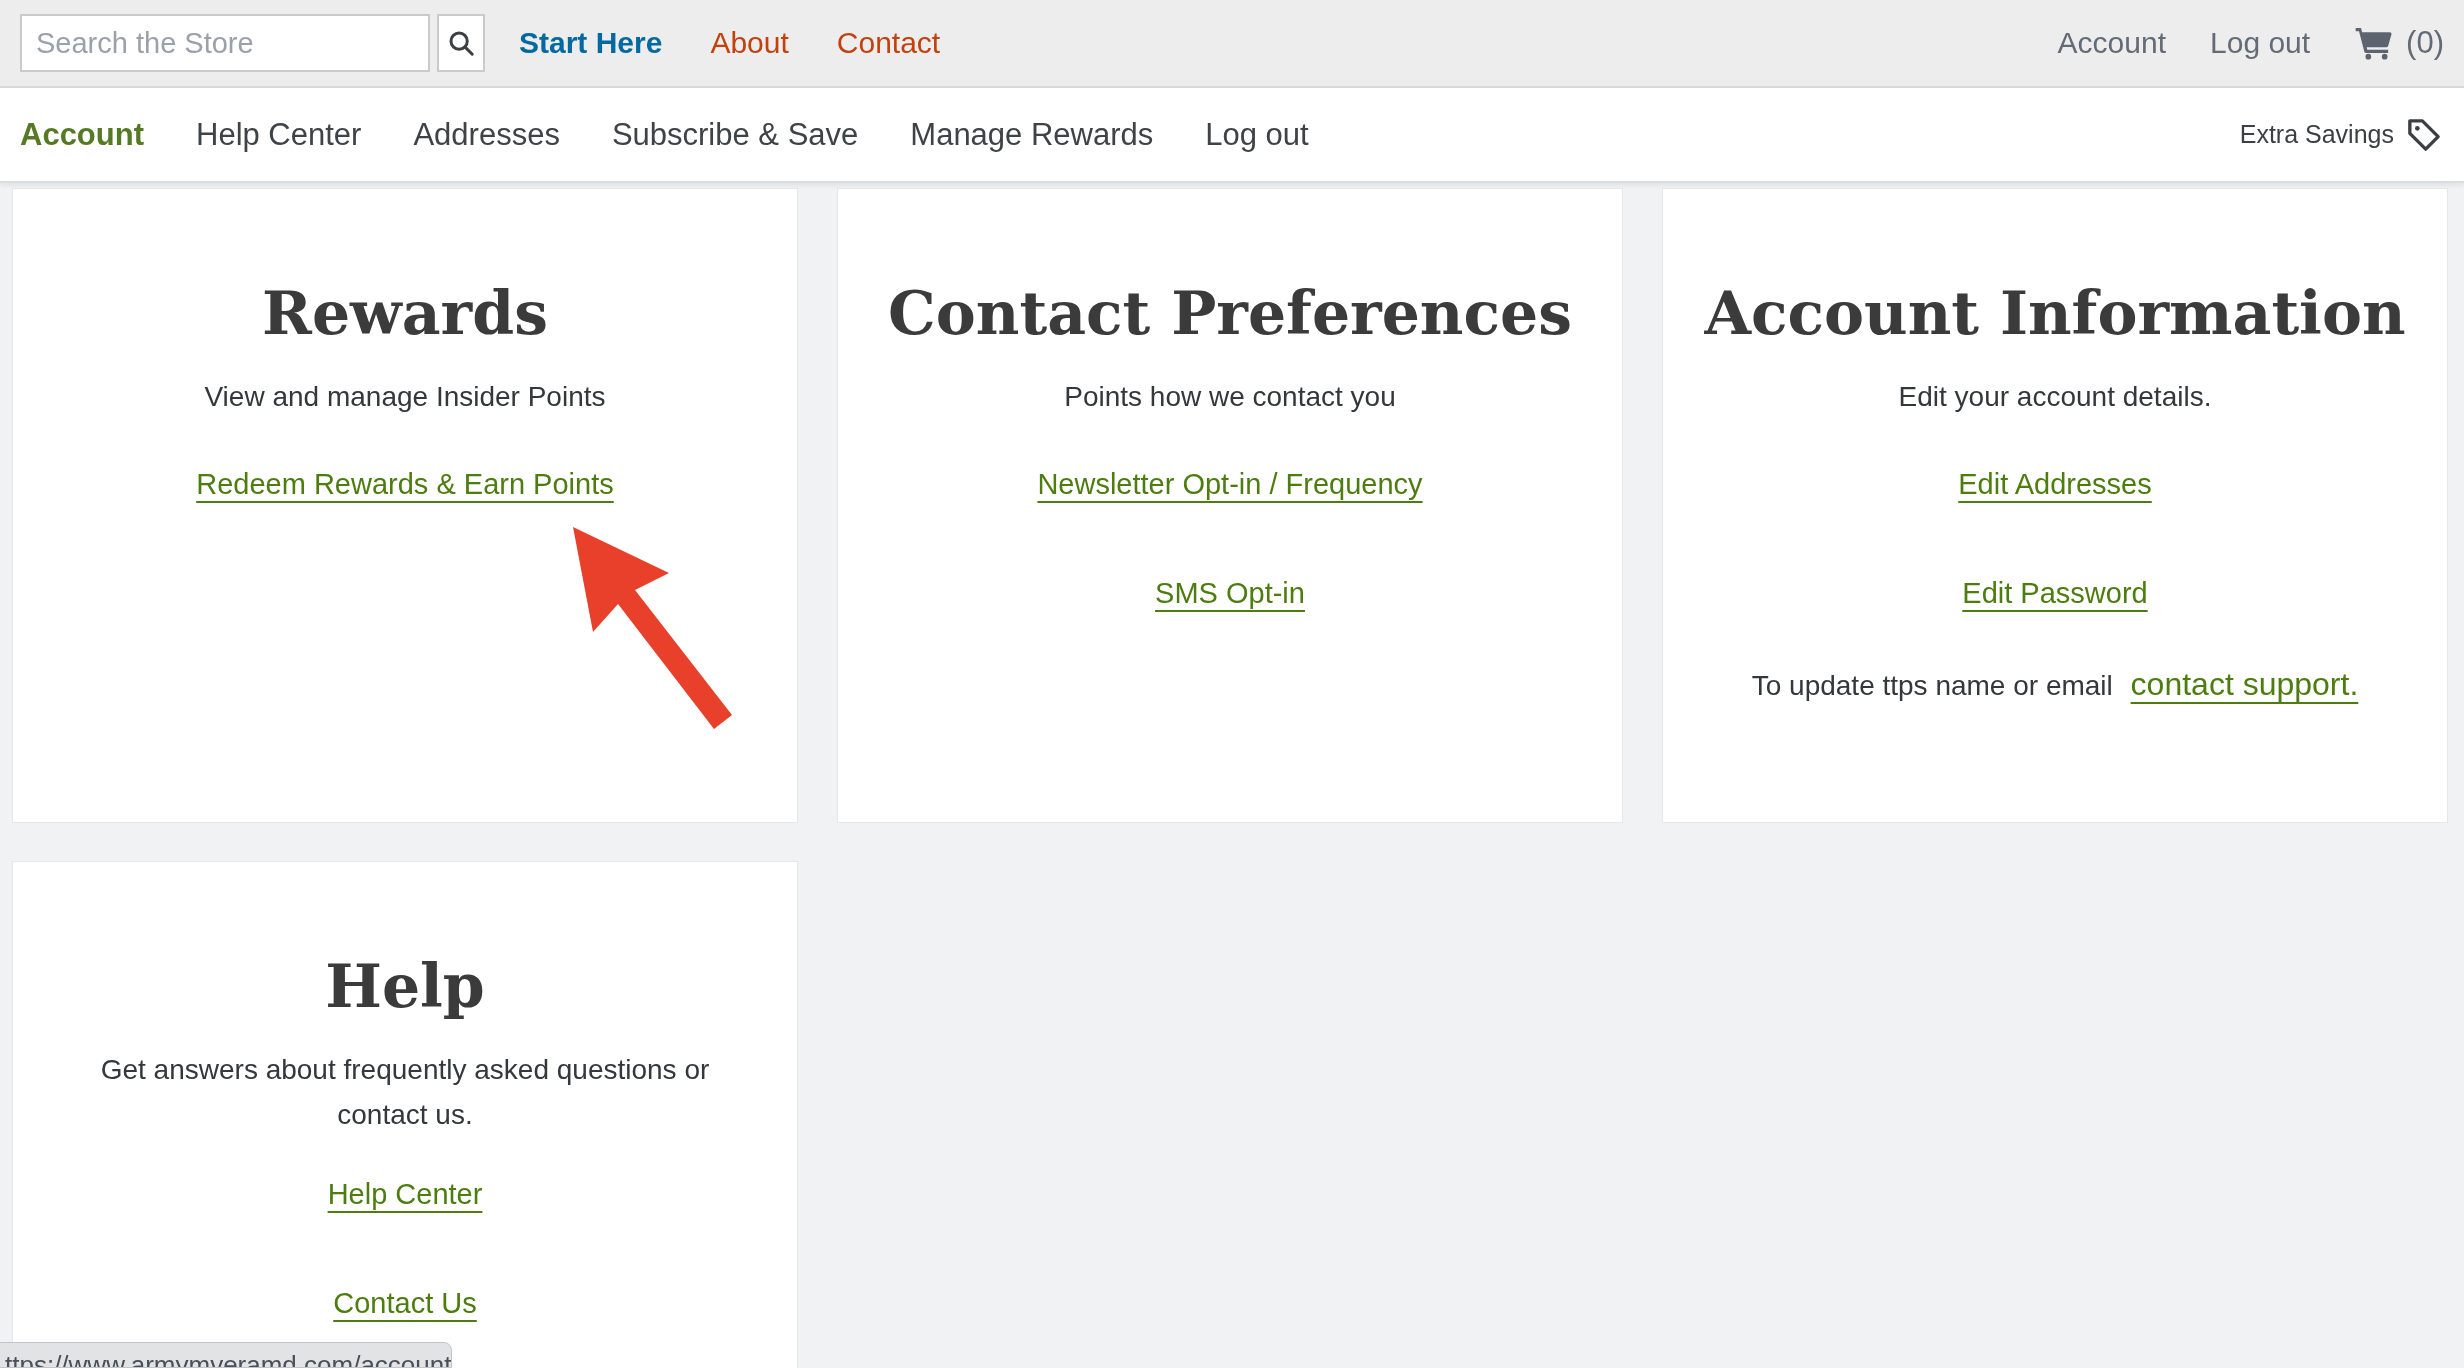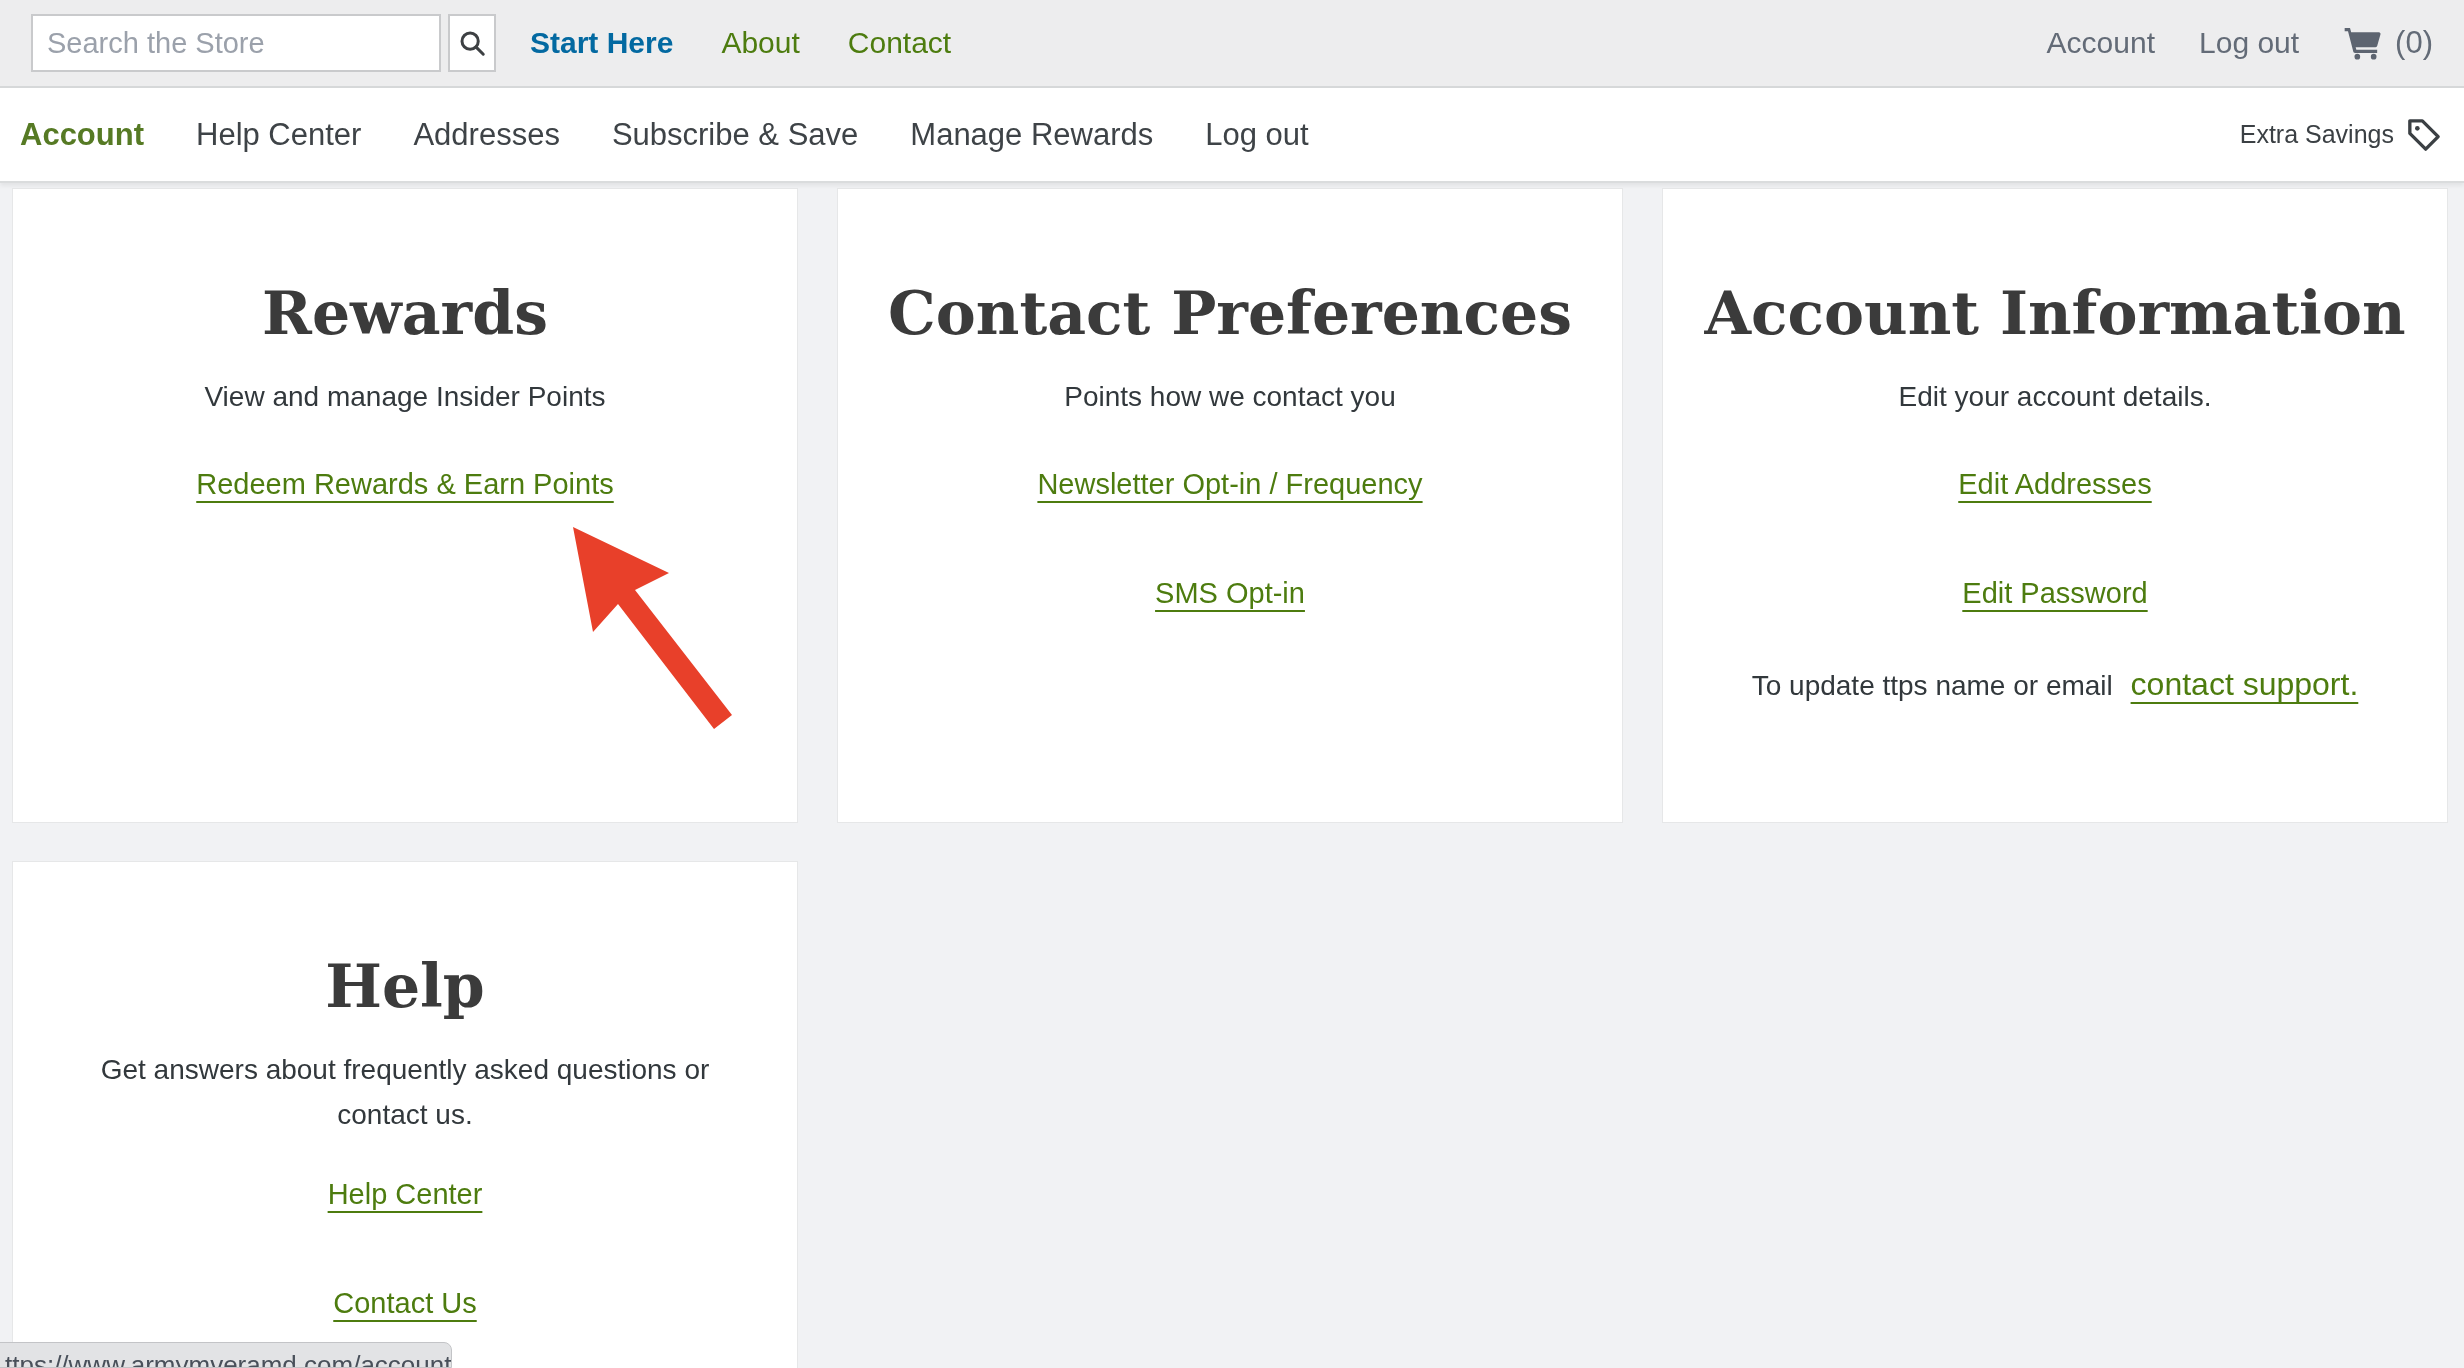--- a/index.html
+++ b/index.html
@@ -12,21 +12,21 @@
     font-family: "Liberation Sans", sans-serif;
   }
 
   
   .topbar {
     height: 88px;
     background: #ededee;
     border-bottom: 2px solid #d6d8d9;
     display: flex;
     align-items: center;
-    padding: 0 31px;
+    padding: 0 20px;
     box-sizing: border-box;
   }
   .search-wrap { display: flex; align-items: center; }
   .search-input {
     width: 378px;
     height: 54px;
     border: 2px solid #c9cacc;
     background: #ffffff;
     font-size: 29px;
     color: #3c4350;
@@ -41,21 +41,21 @@
     margin-left: 7px;
     background: #ffffff;
     border: 2px solid #c9cacc;
     display: flex;
     align-items: center;
     justify-content: center;
     cursor: pointer;
     padding: 0;
   }
   .topbar-links { display: flex; align-items: center; margin-left: 34px; gap: 48px; }
-  .topbar-link { font-size: 30px; color: #4d7c0f; text-decoration: none; }
+  .topbar-link { font-size: 30px; color: #c2410c; text-decoration: none; }
   .topbar-link.bold { font-weight: bold; color: #0369a1; }
   .topbar-right { margin-left: auto; display: flex; align-items: center; gap: 44px; }
   .topbar-right .topbar-link { color: #636b77; }
   .cart-group { display: flex; align-items: center; gap: 12px; color: #636b77; font-size: 31px; }
 
   
   .accountnav {
     height: 95px;
     background: #ffffff;
     border-bottom: 2px solid #dadcdd;

